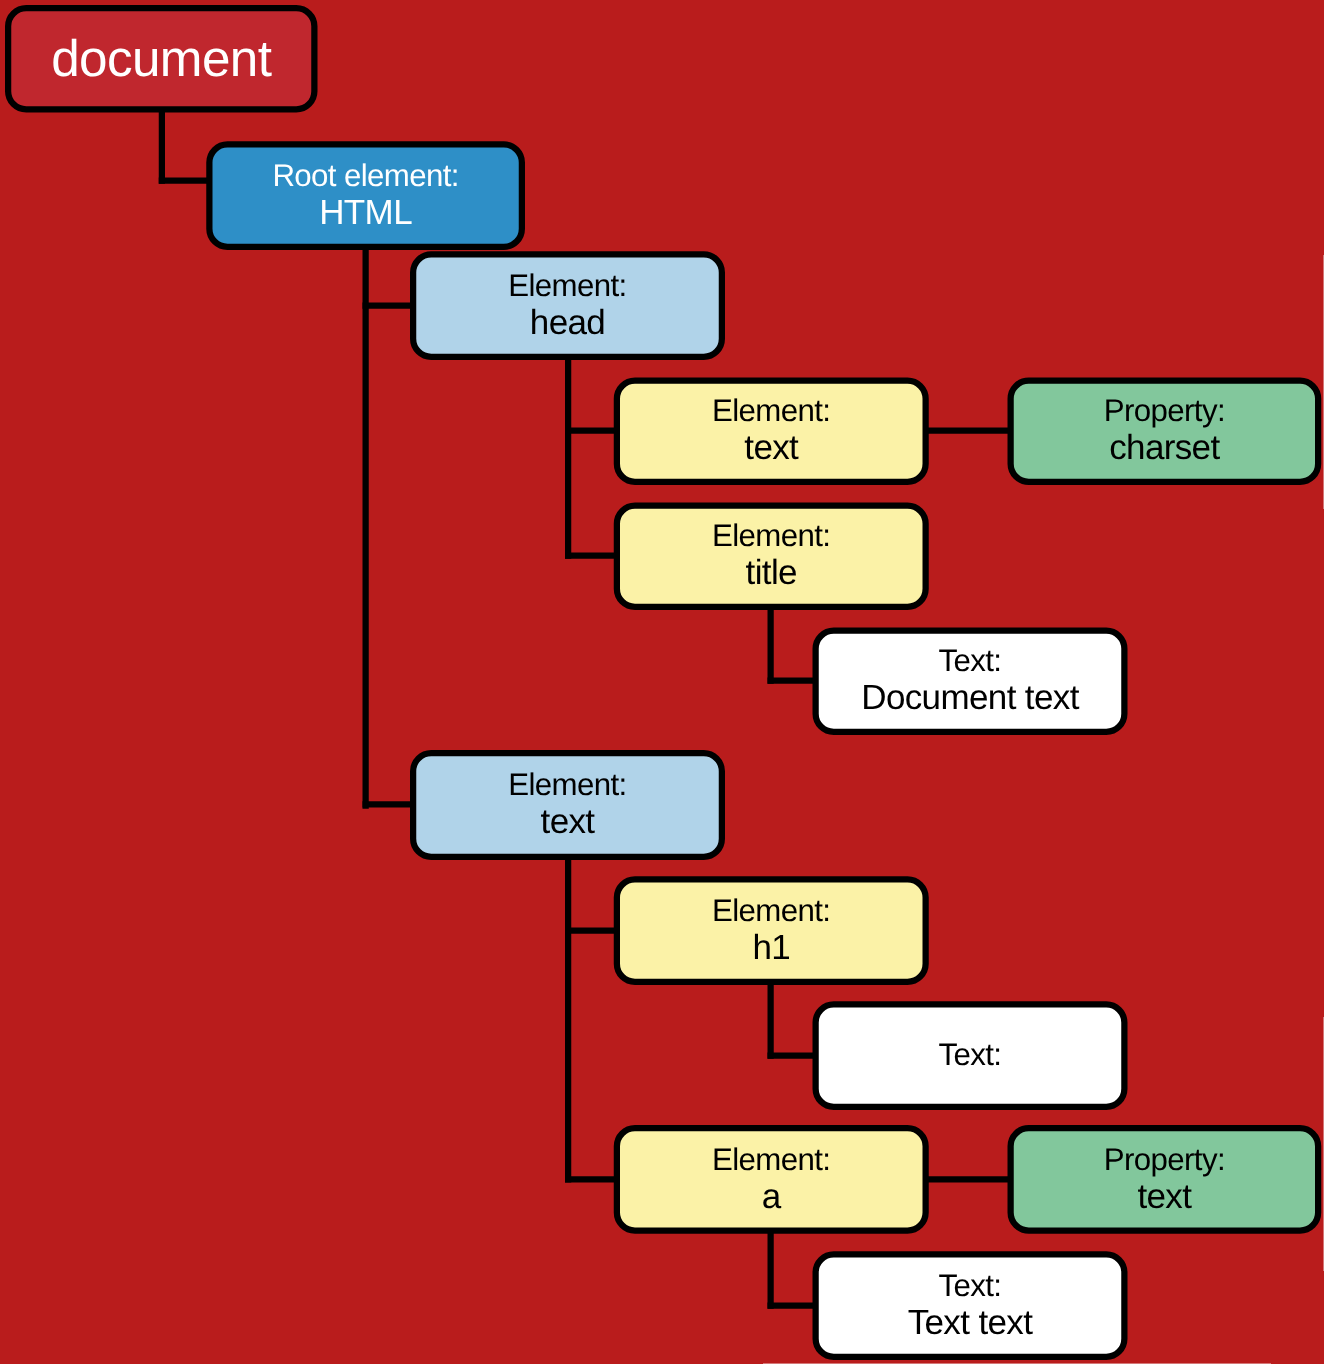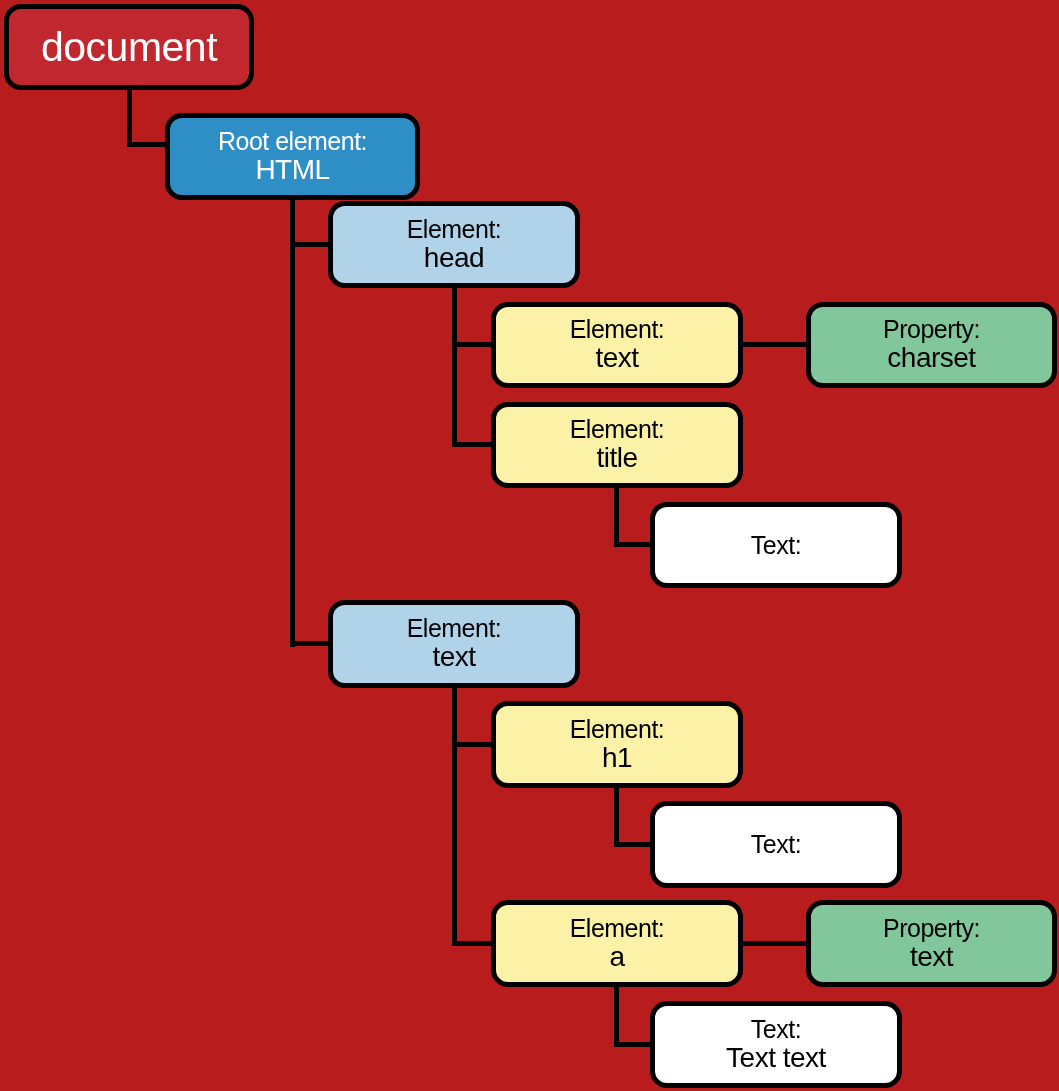--- a/index.html
+++ b/index.html
@@ -80,20 +80,21 @@
     <div class="node" style="left: 806px; top: 302px; width: 251px; height: 86px; background: rgb(130, 199, 156); color: rgb(0, 0, 0);">
       <div class="label">Property:</div>
       <div class="value">charset</div>
     </div>
     <div class="node" style="left: 491px; top: 402px; width: 252px; height: 86px; background: rgb(251, 242, 167); color: rgb(0, 0, 0);">
       <div class="label">Element:</div>
       <div class="value">title</div>
     </div>
     <div class="node" style="left: 650px; top: 502px; width: 252px; height: 86px; background: rgb(255, 255, 255); color: rgb(0, 0, 0);">
       <div class="label">Text:</div>
+      <div class="value">Document text</div>
     </div>
     <div class="node" style="left: 328px; top: 600px; width: 252px; height: 88px; background: rgb(176, 211, 233); color: rgb(0, 0, 0);">
       <div class="label">Element:</div>
       <div class="value">text</div>
     </div>
     <div class="node" style="left: 491px; top: 701px; width: 252px; height: 87px; background: rgb(251, 242, 167); color: rgb(0, 0, 0);">
       <div class="label">Element:</div>
       <div class="value">h1</div>
     </div>
     <div class="node" style="left: 650px; top: 801px; width: 252px; height: 87px; background: rgb(255, 255, 255); color: rgb(0, 0, 0);">

